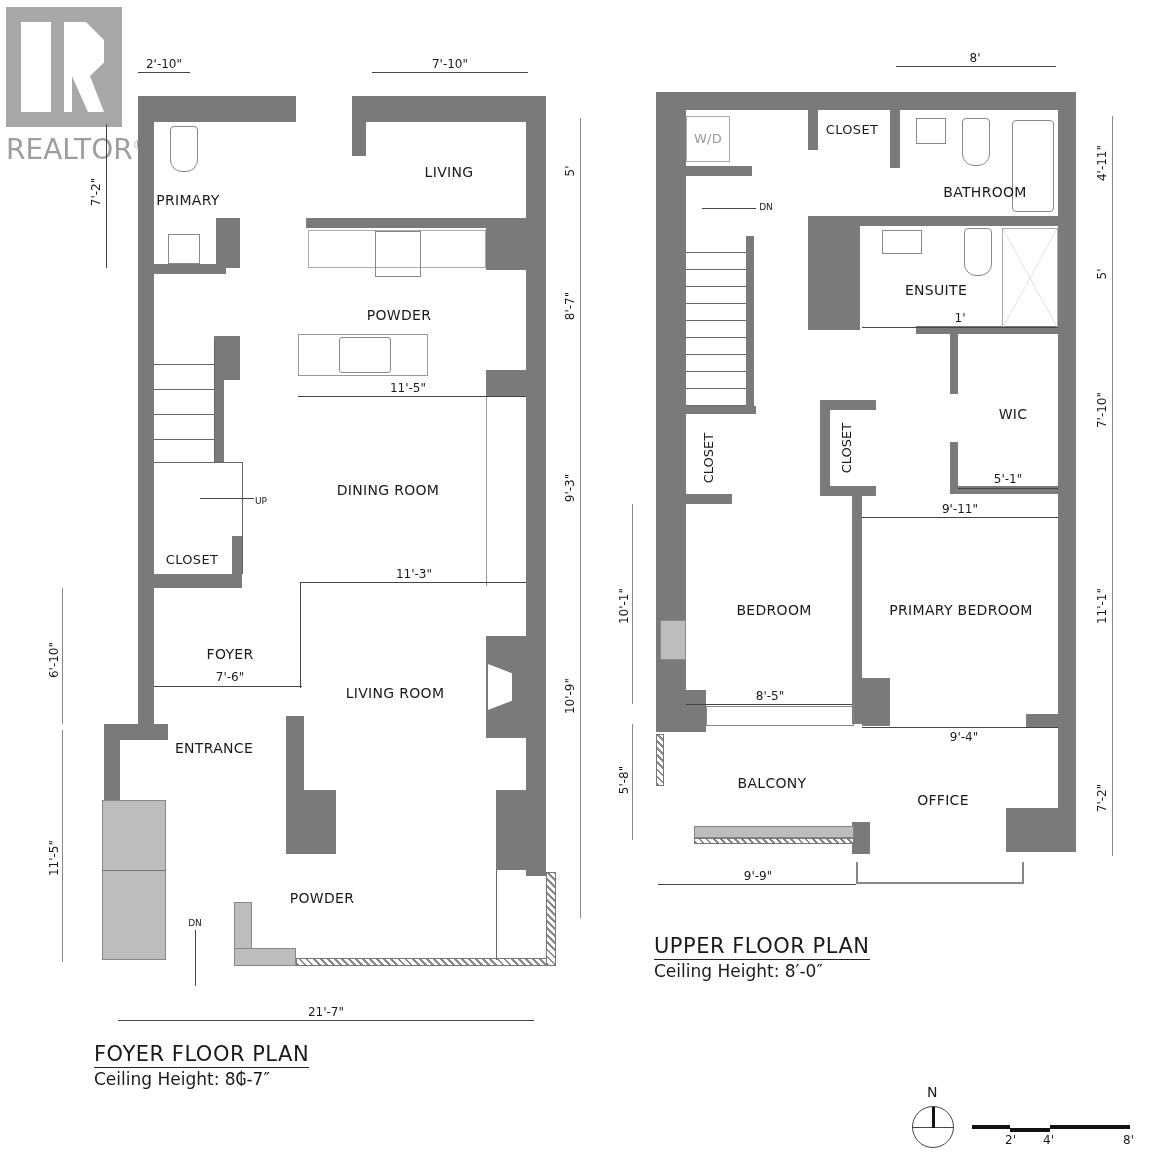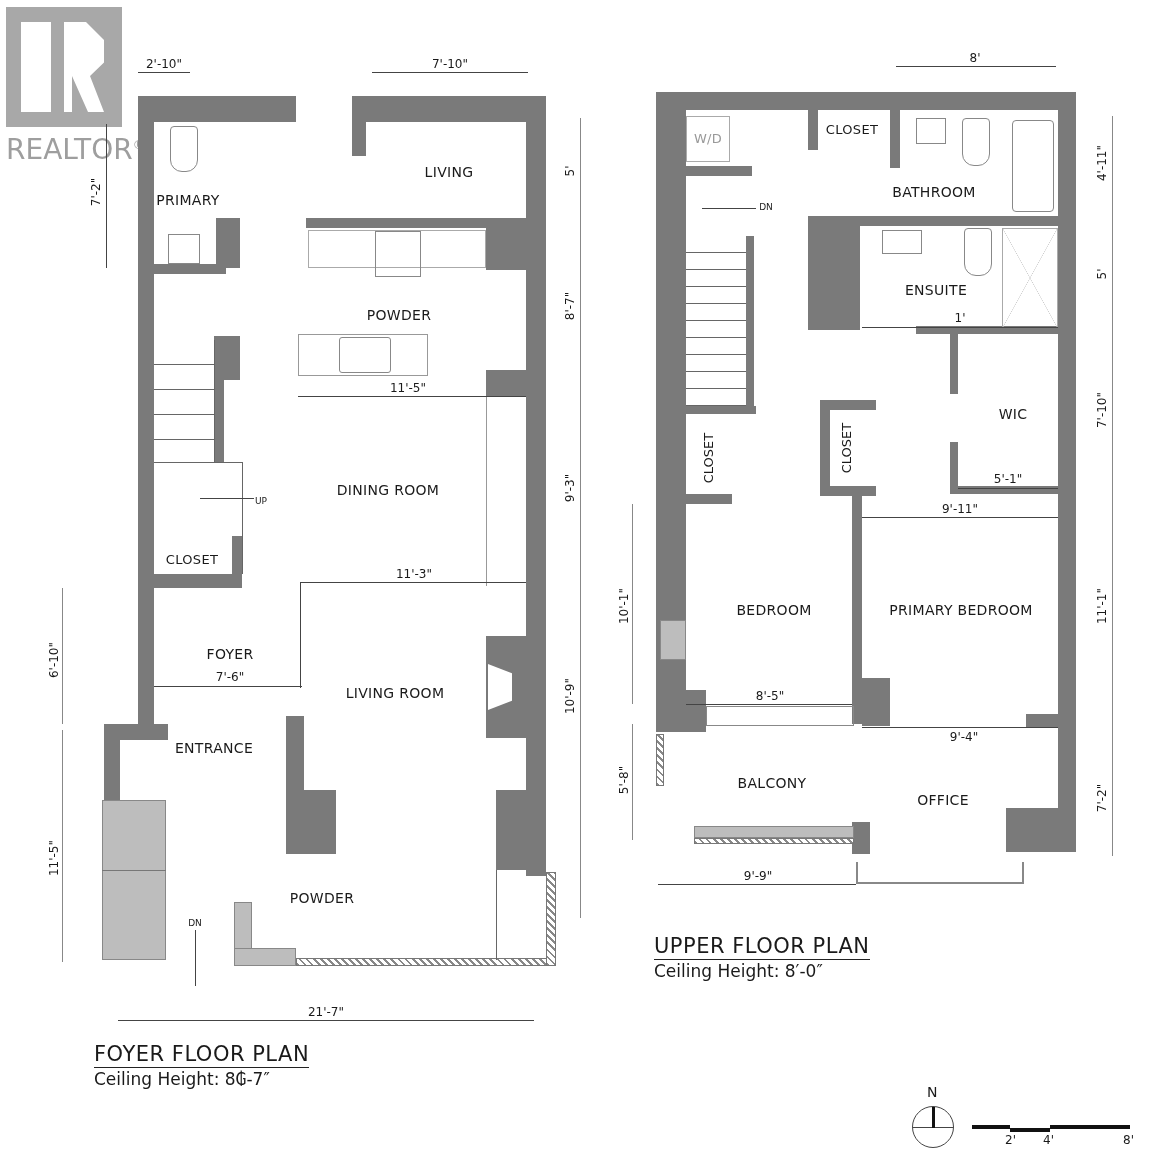--- a/index.html
+++ b/index.html
@@ -172,21 +172,21 @@
   <div class="abs" style="left:686px;top:116px;width:42px;height:44px;border:1px solid #aaa;"></div>
   <div class="abs" style="left:916px;top:118px;width:28px;height:24px;border:1px solid #888;"></div>
   <div class="abs" style="left:962px;top:118px;width:26px;height:46px;border:1px solid #888;border-radius:4px 4px 12px 12px;"></div>
   <div class="abs" style="left:1012px;top:120px;width:40px;height:90px;border:1px solid #888;border-radius:4px;"></div>
   <div class="abs" style="left:882px;top:230px;width:38px;height:22px;border:1px solid #888;"></div>
   <div class="abs" style="left:964px;top:228px;width:26px;height:46px;border:1px solid #888;border-radius:4px 4px 12px 12px;"></div>
   <div class="abs" style="left:1002px;top:228px;width:54px;height:98px;border:1px solid #aaa;background:linear-gradient(to bottom right,transparent 49.5%,#ccc 50%,transparent 50.5%),linear-gradient(to bottom left,transparent 49.5%,#ccc 50%,transparent 50.5%);"></div>
 
   <div class="lbl" style="left:708px;top:138px;font-size:13px;color:#999;">W/D</div>
   <div class="lbl" style="left:852px;top:129px;font-size:13px;">CLOSET</div>
-  <div class="lbl" style="left:934px;top:192px;">BATHROOM</div>
+  <div class="lbl" style="left:985px;top:192px;">BATHROOM</div>
   <div class="lbl" style="left:936px;top:290px;">ENSUITE</div>
   <div class="lbl" style="left:1013px;top:414px;">WIC</div>
   <div class="vlbl" style="left:708px;top:458px;font-size:13px;">CLOSET</div>
   <div class="vlbl" style="left:846px;top:448px;font-size:13px;">CLOSET</div>
   <div class="lbl" style="left:774px;top:610px;">BEDROOM</div>
   <div class="lbl" style="left:961px;top:610px;">PRIMARY BEDROOM</div>
   <div class="lbl" style="left:772px;top:783px;">BALCONY</div>
   <div class="lbl" style="left:943px;top:800px;">OFFICE</div>
   <div class="dim" style="left:766px;top:207px;font-size:9px;">DN</div>
   <div class="hline" style="left:702px;top:208px;width:54px;"></div>

